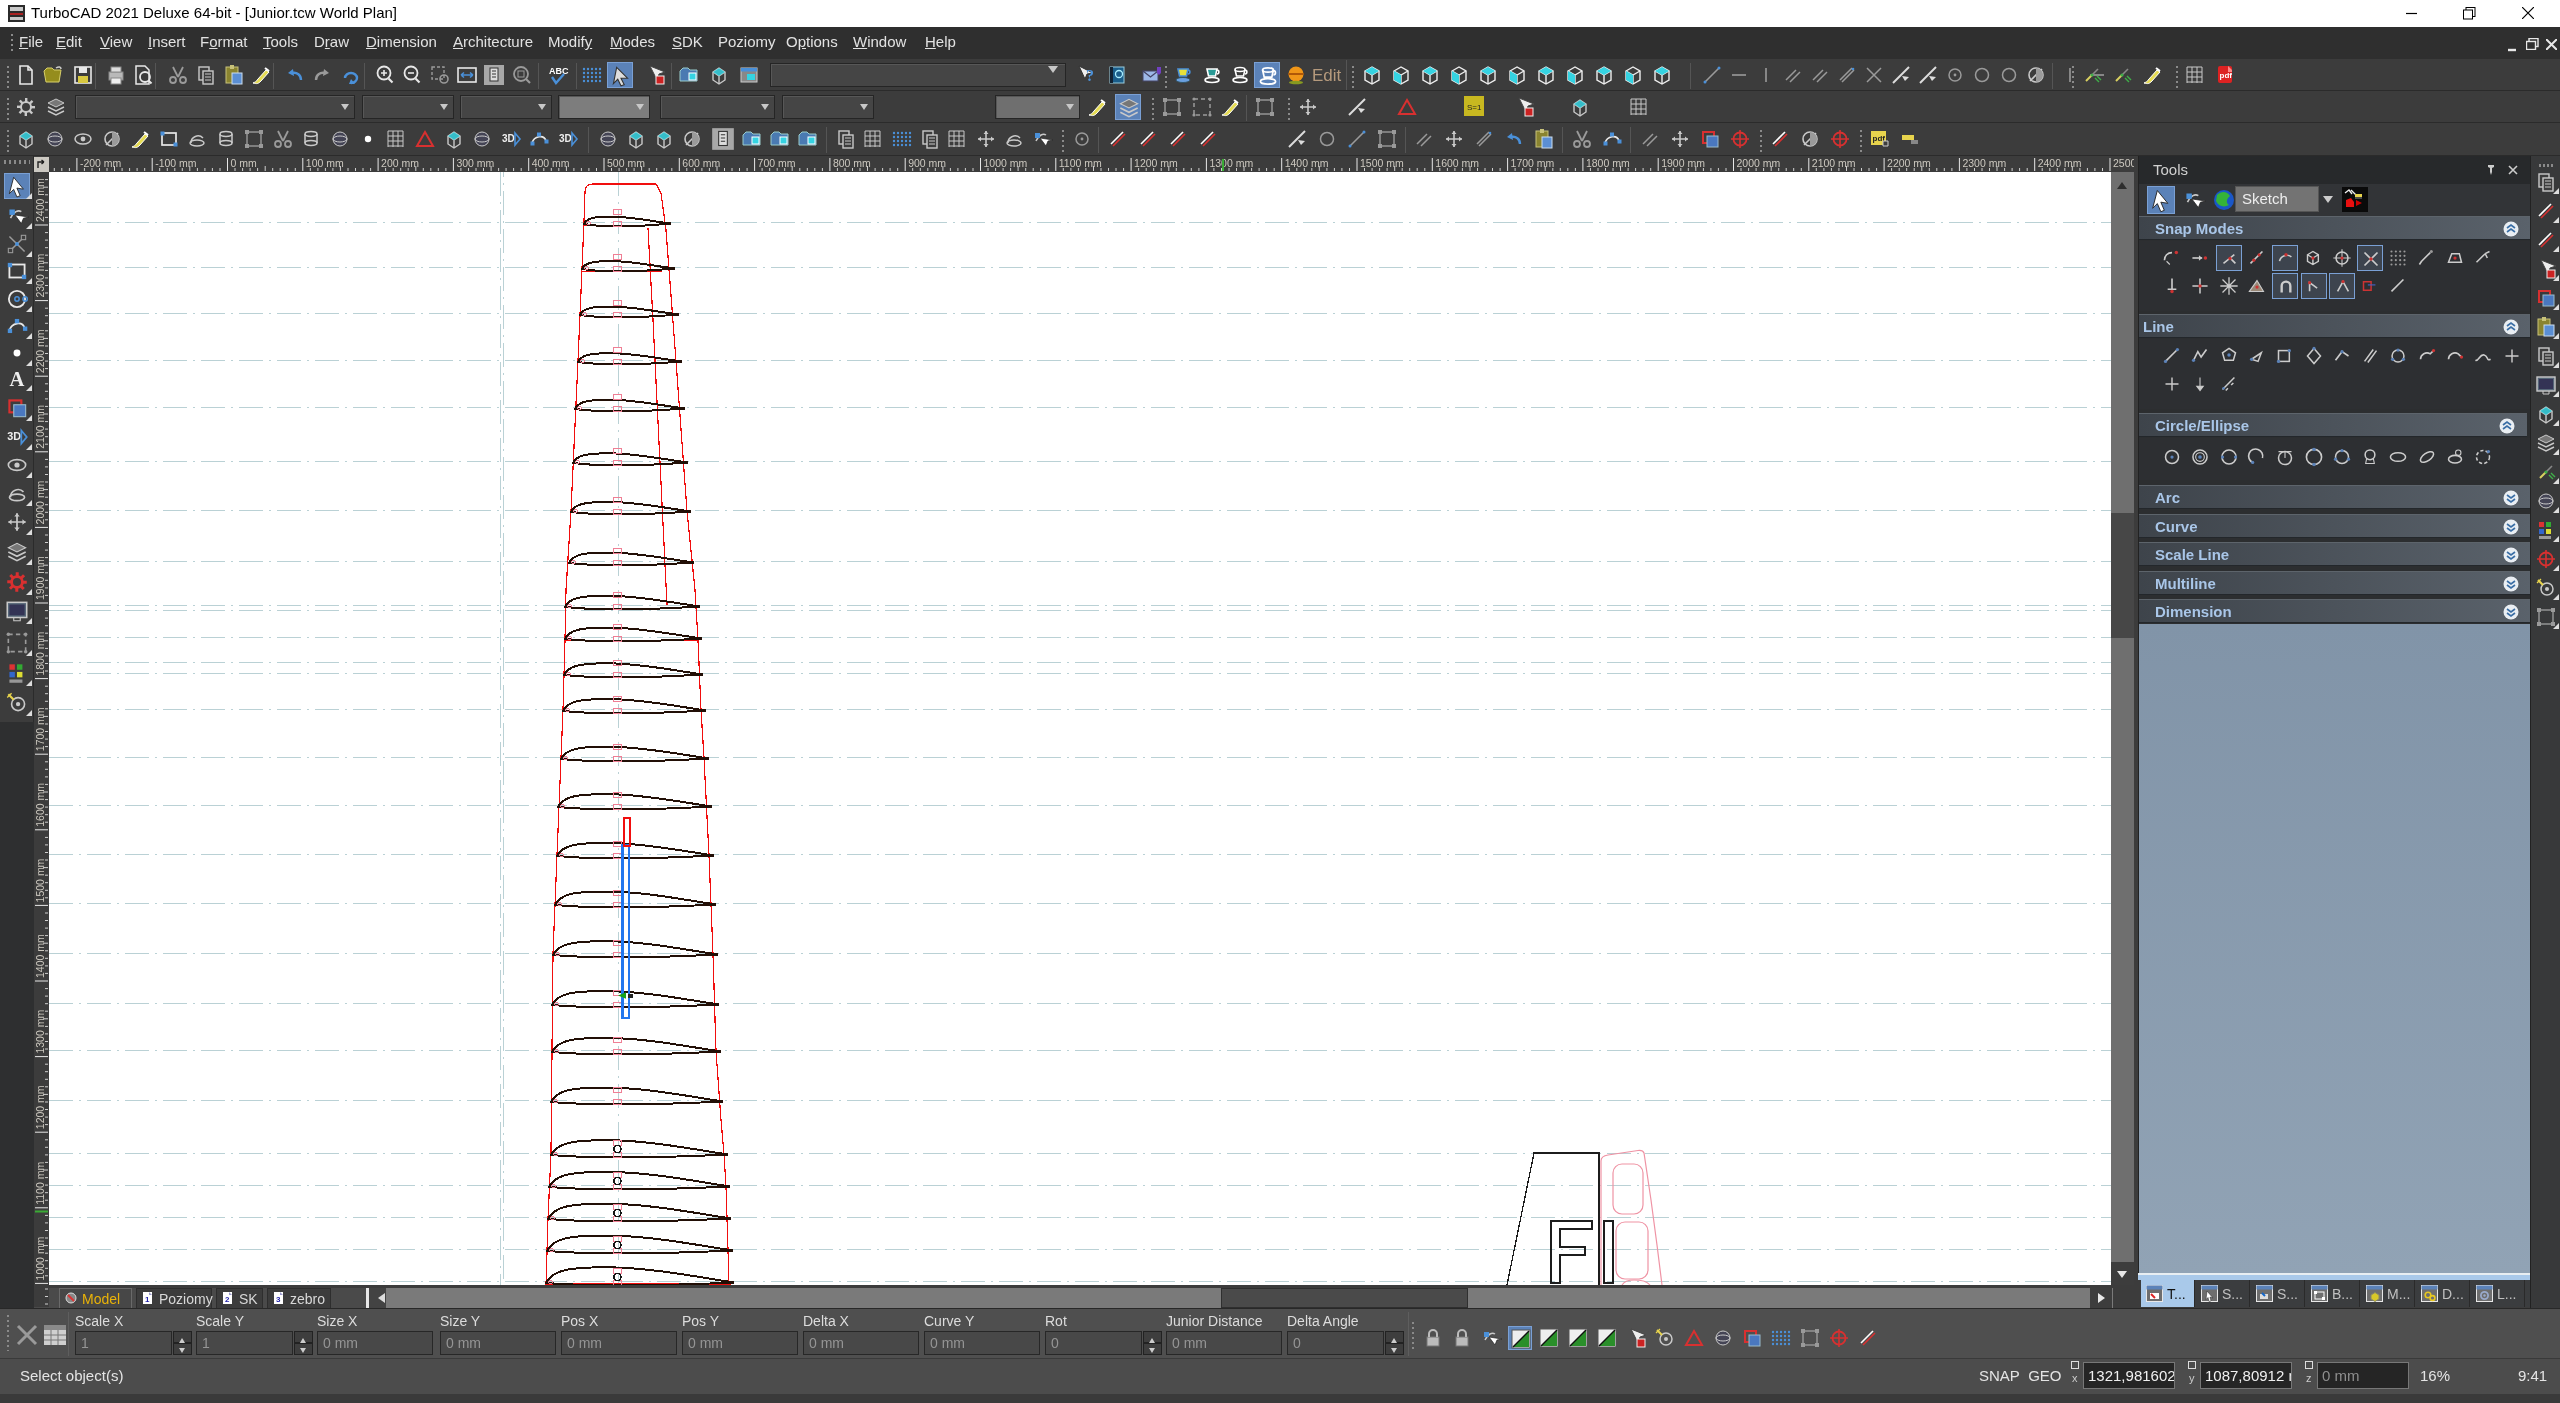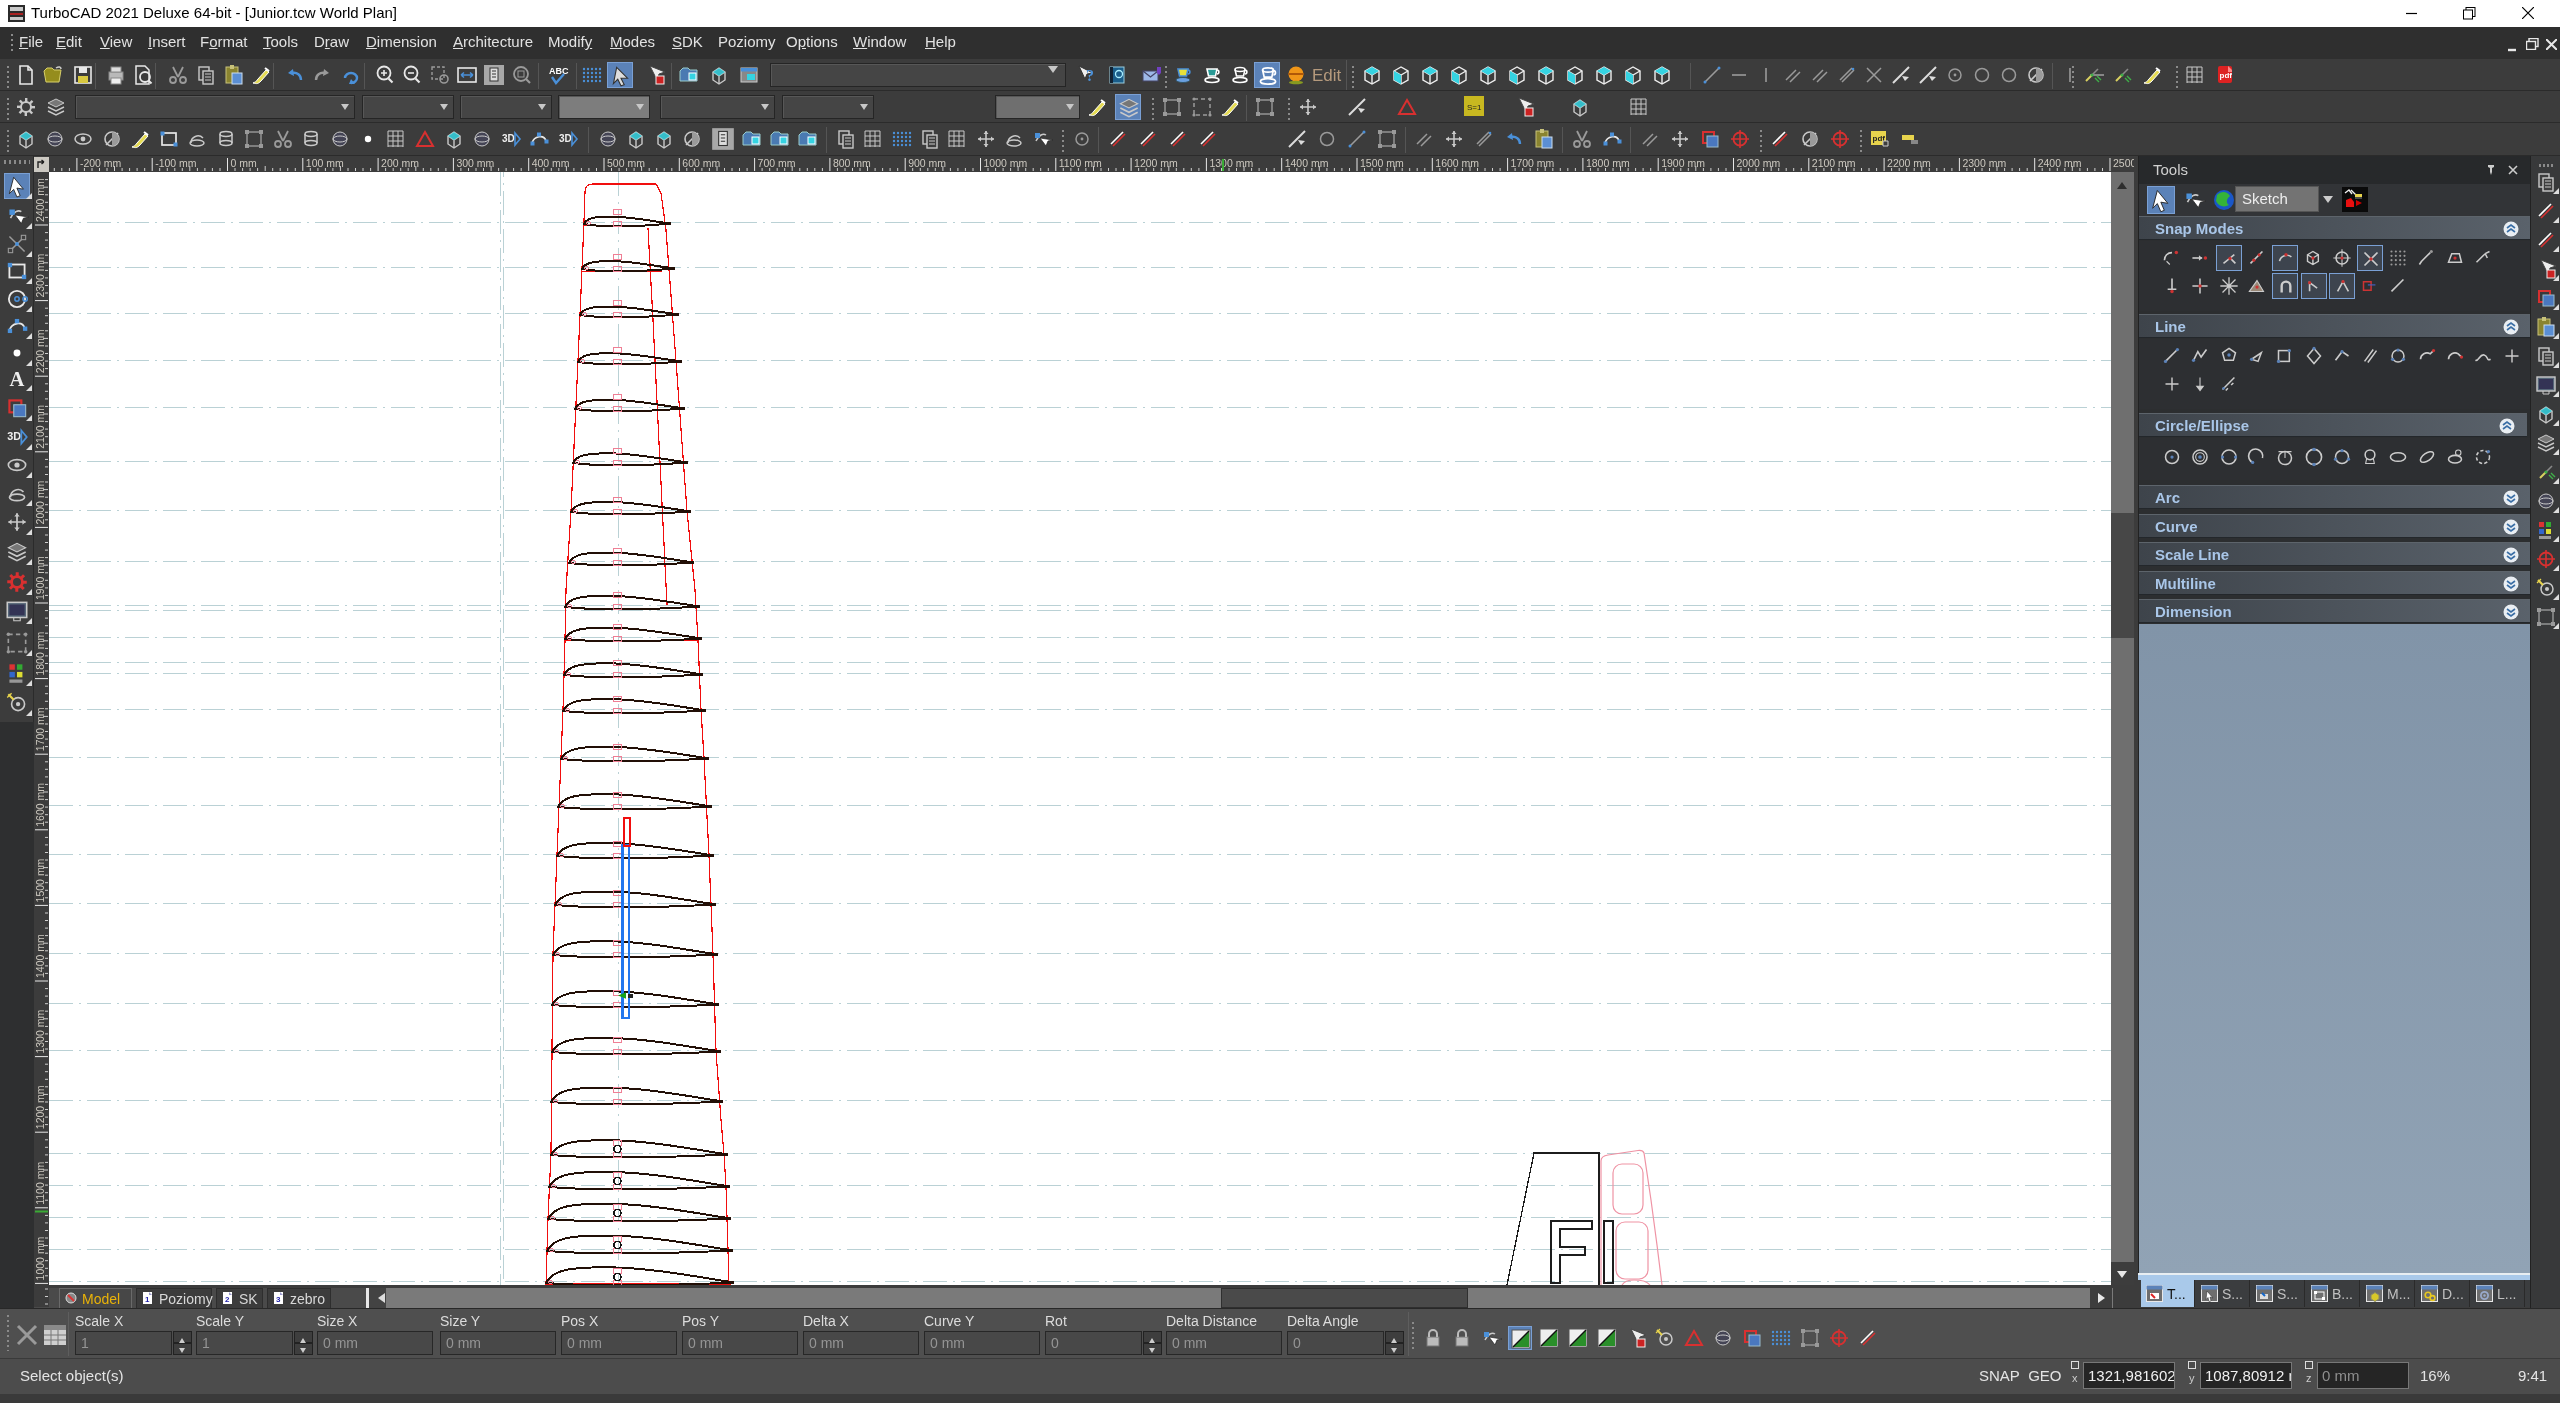--- a/index.html
+++ b/index.html
@@ -1760,21 +1760,21 @@
         <circle cx="12" cy="7" r="1.5" fill="#c33"></circle>
       </svg></div>
     <div style="position:absolute;left:218.1px;top:117px;width:26px;height:26px;"><svg width="26" height="26" viewBox="0 0 24 24">
         <path d="M6 8h7v8H6z" fill="none" stroke="#c33" stroke-width="1.4"></path>
         <path d="M10 11h7" stroke="#46c"></path>
       </svg></div>
     <div style="position:absolute;left:246.4px;top:117px;width:26px;height:26px;"><svg width="26" height="26" viewBox="0 0 24 24">
         <path d="M6 17L17 6" stroke="#ccc" stroke-width="1.5"></path>
       </svg></div>
     <div style="position:absolute;left:0px;top:158px;width:392px;height:24px;background:linear-gradient(90deg,#3e444b,#5a626b);border-top:1px solid #5d646b;border-bottom:1px solid #23272b">
-      <div style="position:absolute;left:16px;top:3px;font:bold 15px 'Liberation Sans',sans-serif;color:#a9c6e8">Line</div>
+      <div style="position:absolute;left:4px;top:3px;font:bold 15px 'Liberation Sans',sans-serif;color:#a9c6e8">Line</div>
       <svg width="16" height="16" viewBox="0 0 16 16" style="position:absolute;right:12px;top:4px">
         <circle cx="8" cy="8" r="7.5" fill="#e9eef3"></circle>
         <path d="M4 7l4-3 4 3M4 11l4-3 4 3" fill="none" stroke="#3a6ea5" stroke-width="1.6"></path>
       </svg>
     </div>
     <div style="position:absolute;left:0;top:183px;width:392px;height:70px;background:#2d2f32"></div>
     <div style="position:absolute;left:20.0px;top:187px;width:26px;height:26px;"><svg width="26" height="26" viewBox="0 0 24 24">
         <path d="M6 17L17 6" stroke="#ccc" stroke-width="1.5"></path>
         <circle cx="6" cy="17" r="1.5" fill="#5b82b8"></circle>
         <circle cx="17" cy="6" r="1.5" fill="#5b82b8"></circle>
@@ -2140,21 +2140,21 @@
     <div style="position:absolute;left:924px;top:1313px;font:14px 'Liberation Sans',sans-serif;color:#dcdcdc">Curve Y</div>
     <div style="position:absolute;left:924px;top:1331px;width:116px;height:24px;background:#484848;border:1px solid #272727;box-sizing:border-box;font:14px 'Liberation Sans',sans-serif;color:#959595;padding:3px 0 0 5px">0 mm</div>
     <div style="position:absolute;left:1045px;top:1313px;font:14px 'Liberation Sans',sans-serif;color:#dcdcdc">Rot</div>
     <div style="position:absolute;left:1045px;top:1331px;width:97px;height:24px;background:#484848;border:1px solid #272727;box-sizing:border-box;font:14px 'Liberation Sans',sans-serif;color:#959595;padding:3px 0 0 5px">0</div>
     <div style="position:absolute;left:1143px;top:1331px;width:19px;height:12px;background:#3e3e3e;border:1px solid #222;box-sizing:border-box">
       <div style="margin:3px 0 0 5px;width:0;height:0;border:3.5px solid transparent;border-bottom:5px solid #ccc"></div>
     </div>
     <div style="position:absolute;left:1143px;top:1343px;width:19px;height:12px;background:#3e3e3e;border:1px solid #222;box-sizing:border-box">
       <div style="margin:4px 0 0 5px;width:0;height:0;border:3.5px solid transparent;border-top:5px solid #ccc"></div>
     </div>
-    <div style="position:absolute;left:1166px;top:1313px;font:14px 'Liberation Sans',sans-serif;color:#dcdcdc">Delta Distance</div>
+    <div style="position:absolute;left:1166px;top:1313px;font:14px 'Liberation Sans',sans-serif;color:#dcdcdc">Junior Distance</div>
     <div style="position:absolute;left:1166px;top:1331px;width:116px;height:24px;background:#484848;border:1px solid #272727;box-sizing:border-box;font:14px 'Liberation Sans',sans-serif;color:#959595;padding:3px 0 0 5px">0 mm</div>
     <div style="position:absolute;left:1287px;top:1313px;font:14px 'Liberation Sans',sans-serif;color:#dcdcdc">Delta Angle</div>
     <div style="position:absolute;left:1287px;top:1331px;width:97px;height:24px;background:#484848;border:1px solid #272727;box-sizing:border-box;font:14px 'Liberation Sans',sans-serif;color:#959595;padding:3px 0 0 5px">0</div>
     <div style="position:absolute;left:1385px;top:1331px;width:19px;height:12px;background:#3e3e3e;border:1px solid #222;box-sizing:border-box">
       <div style="margin:3px 0 0 5px;width:0;height:0;border:3.5px solid transparent;border-bottom:5px solid #ccc"></div>
     </div>
     <div style="position:absolute;left:1385px;top:1343px;width:19px;height:12px;background:#3e3e3e;border:1px solid #222;box-sizing:border-box">
       <div style="margin:4px 0 0 5px;width:0;height:0;border:3.5px solid transparent;border-top:5px solid #ccc"></div>
     </div>
     <div style="position:absolute;left:1408px;top:1312px;width:1px;height:44px;background:#2e2e2e;border-right:1px solid #5e5e5e"></div>

